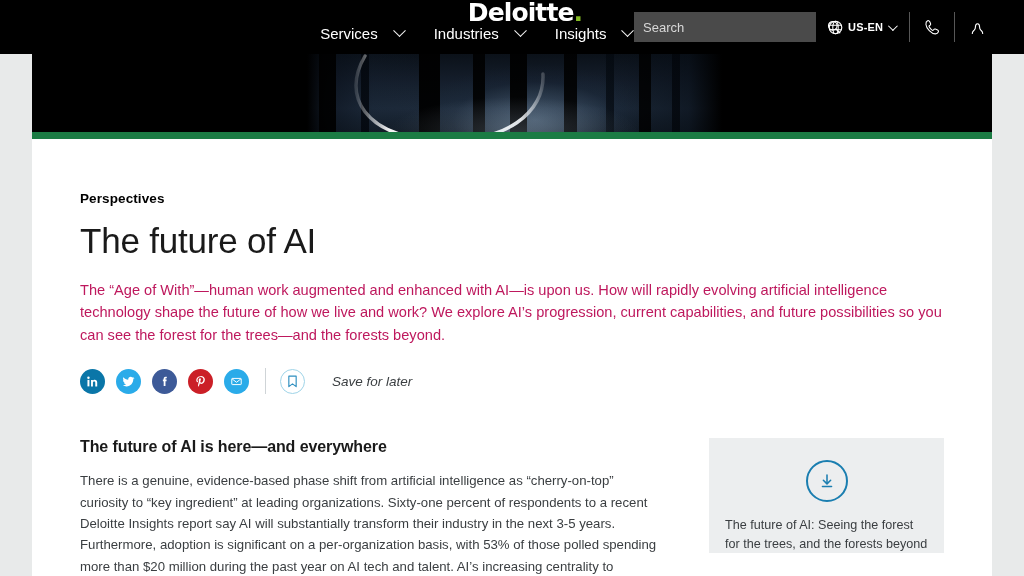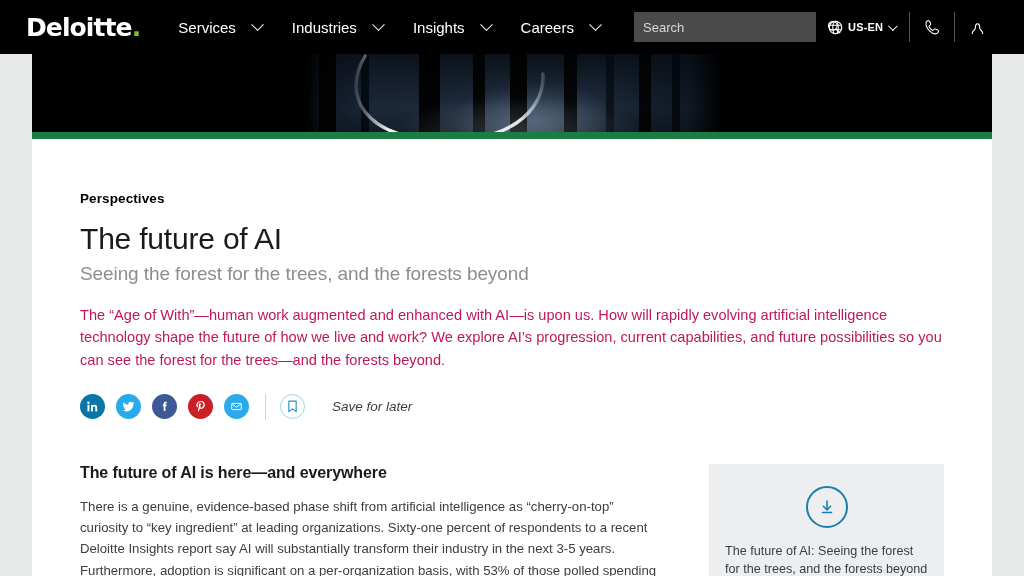--- a/index.html
+++ b/index.html
@@ -21,20 +21,21 @@
   
   .topnav {
     position: absolute;
     top: 0; left: 0;
     width: 1024px;
     height: 54px;
     background: #000000;
     display: flex;
     align-items: center;
     z-index: 30;
+    flex-direction: column;
   }
 
   .logo {
     margin-left: 26px;
     font-family: "DejaVu Sans", sans-serif;
     font-size: 25px;
     font-weight: 700;
     letter-spacing: -0.9px;
     color: #ffffff;
     line-height: 1;
@@ -203,21 +204,21 @@
   .eyebrow {
     margin-top: 52px;
     font-size: 13.5px;
     font-weight: 700;
     color: #000000;
     letter-spacing: .1px;
   }
 
   .title {
     margin-top: 16px;
-    font-size: 30px;
+    font-size: 35px;
     font-weight: 400;
     color: #1a1a1a;
     letter-spacing: -.2px;
     line-height: 1.1;
   }
 
   .subtitle {
     margin-top: 7px;
     font-size: 19px;
     font-weight: 400;
@@ -417,21 +418,20 @@
   </section>
 
   <div class="greenbar"></div>
 
   <article class="article">
 
     <div class="eyebrow">Perspectives</div>
 
     <h1 class="title">The future of AI</h1>
 
-    <h2 class="subtitle">Seeing the forest for the trees, and the forests beyond</h2>
 
     <p class="lede">The “Age of With”—human work augmented and enhanced with AI—is upon us. How will rapidly evolving artificial intelligence technology shape the future of how we live and work? We explore AI’s progression, current capabilities, and future possibilities so you can see the forest for the trees—and the forests beyond.</p>
 
     <div class="share-row">
 
       <button class="soc" style="background:#0a76a8">
         <svg width="13" height="13" viewBox="0 0 16 16">
           <rect x="1.8" y="6" width="2.4" height="8" fill="#fff"></rect>
           <circle cx="3" cy="3.3" r="1.5" fill="#fff"></circle>
           <path d="M6.2 6h2.3v1.1c.4-.8 1.3-1.3 2.3-1.3 1.8 0 3 1.1 3 3.3V14h-2.4V9.6c0-1.1-.5-1.7-1.4-1.7s-1.5.6-1.5 1.7V14H6.2z" fill="#fff"></path>

